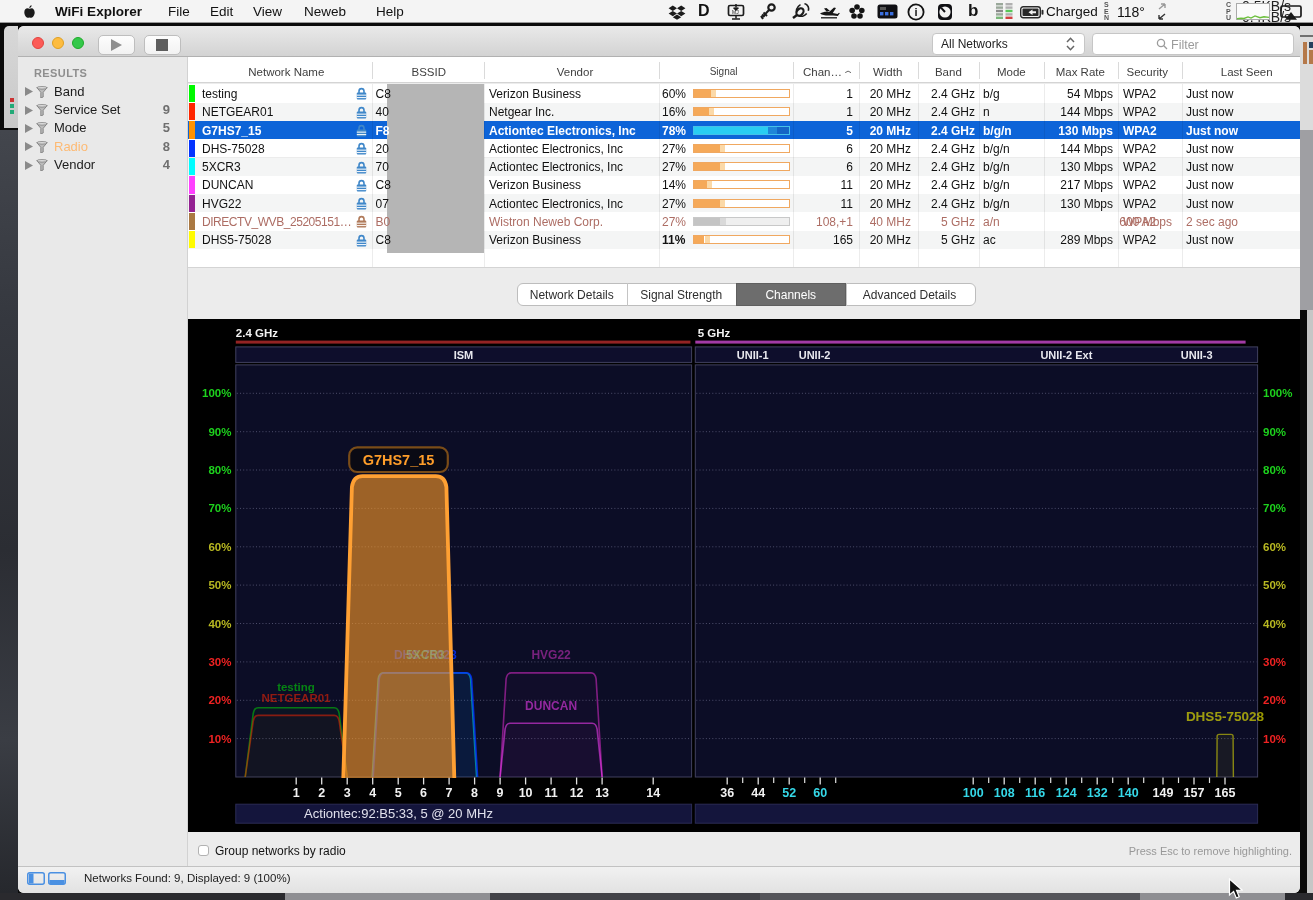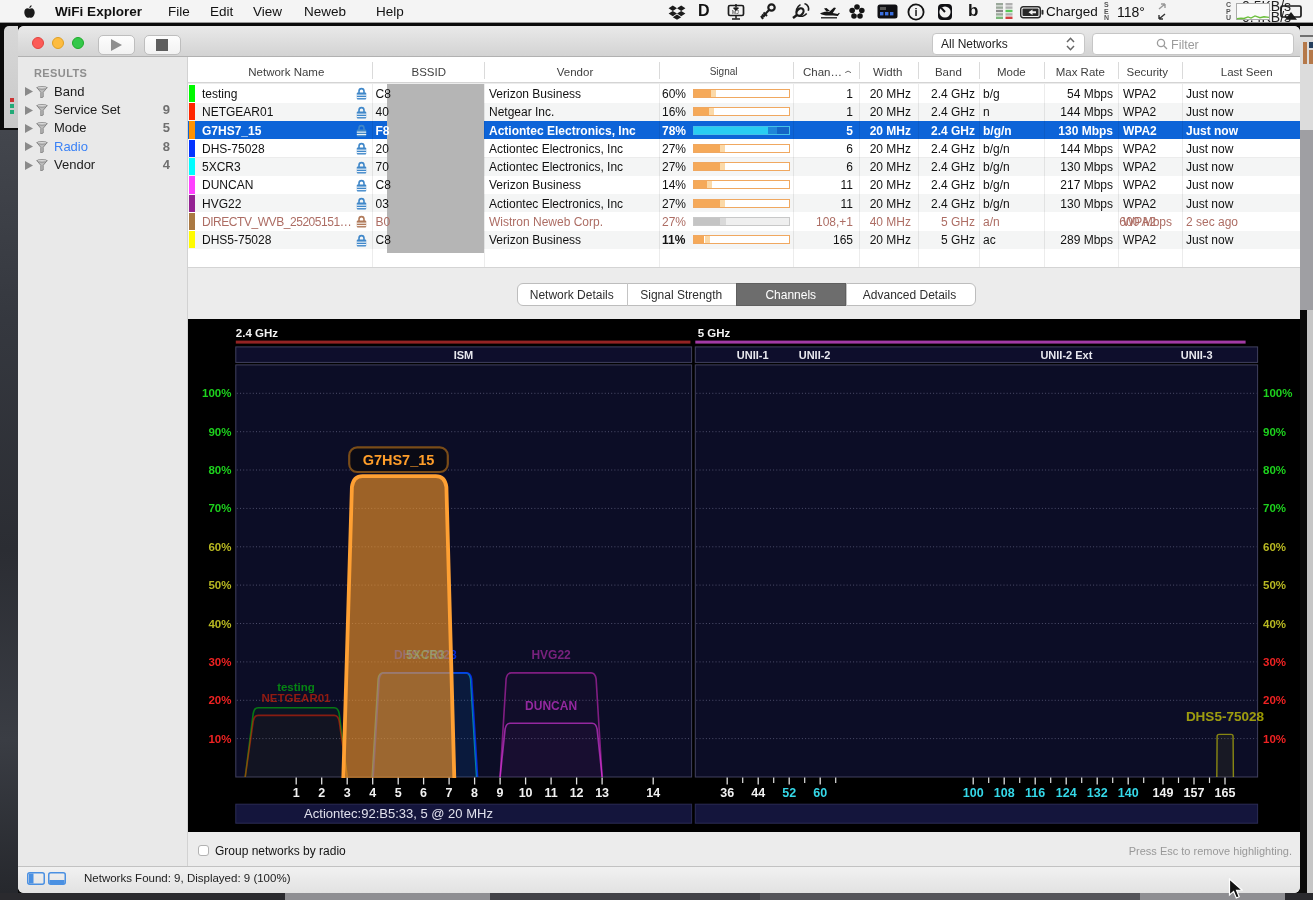--- a/index.html
+++ b/index.html
@@ -185,21 +185,21 @@
     </svg>
 <div class="ab" style="left:54px;top:120.4px;font-size:13px;color:#1c1c1c">Mode</div>
 <div class="ab" style="left:140px;top:120.4px;width:30px;text-align:right;font-size:13px;font-weight:bold;color:#6f6f6f">5</div>
 <svg class="ab" style="left:25px;top:142.3px" width="8" height="9" viewBox="0 0 8 9">
       <path d="M0,0 L8,4.5 L0,9 Z" fill="#8a8a8a"></path>
     </svg>
 <svg class="ab" style="left:36px;top:140.8px" width="12" height="12" viewBox="0 0 12 12">
       <path d="M0.8,1.5 H11.2 L7.2,6.3 V11 L4.8,12 V6.3 Z" fill="#bbb" stroke="#777" stroke-width="0.8"></path>
       <ellipse cx="6" cy="1.8" rx="5.1" ry="1.3" fill="#dcdcdc" stroke="#777" stroke-width="0.7"></ellipse>
     </svg>
-<div class="ab" style="left:54px;top:138.8px;font-size:13px;color:#3b82f6">Radio</div>
+<div class="ab" style="left:54px;top:138.8px;font-size:13px;color:#fdba74">Radio</div>
 <div class="ab" style="left:140px;top:138.8px;width:30px;text-align:right;font-size:13px;font-weight:bold;color:#6f6f6f">8</div>
 <svg class="ab" style="left:25px;top:160.7px" width="8" height="9" viewBox="0 0 8 9">
       <path d="M0,0 L8,4.5 L0,9 Z" fill="#8a8a8a"></path>
     </svg>
 <svg class="ab" style="left:36px;top:159.2px" width="12" height="12" viewBox="0 0 12 12">
       <path d="M0.8,1.5 H11.2 L7.2,6.3 V11 L4.8,12 V6.3 Z" fill="#bbb" stroke="#777" stroke-width="0.8"></path>
       <ellipse cx="6" cy="1.8" rx="5.1" ry="1.3" fill="#dcdcdc" stroke="#777" stroke-width="0.7"></ellipse>
     </svg>
 <div class="ab" style="left:54px;top:157.2px;font-size:13px;color:#1c1c1c">Vendor</div>
 <div class="ab" style="left:140px;top:157.2px;width:30px;text-align:right;font-size:13px;font-weight:bold;color:#6f6f6f">4</div>
@@ -374,21 +374,21 @@
 <div class="ab" style="left:1123px;top:178.4px;font-size:12px;font-weight:normal;color:#111">WPA2</div>
 <div class="ab" style="left:1186px;top:178.4px;font-size:12px;font-weight:normal;color:#111">Just now</div>
 <div class="ab" style="left:188.5px;top:194.6px;width:6px;height:17.3px;background:#942192"></div>
 <div class="ab" style="left:202px;top:196.7px;font-size:12px;font-weight:normal;color:#111;width:153px;overflow:hidden;white-space:nowrap">HVG22</div>
 <svg class="ab" style="left:356px;top:197.1px" width="11" height="13" viewBox="0 0 11 13">
       <path d="M3,6 V4.2 A2.5,2.6 0 0 1 8,4.2 V6" fill="none" stroke="#3f87c9" stroke-width="1.6"></path>
       <rect x="0.8" y="5.6" width="9.4" height="6.9" rx="1" fill="#3f87c9"></rect>
       <rect x="0.8" y="7.6" width="9.4" height="1.1" fill="#fff" opacity="0.9"></rect>
       <rect x="0.8" y="10" width="9.4" height="1.1" fill="#fff" opacity="0.9"></rect>
     </svg>
-<div class="ab" style="left:375.5px;top:196.7px;font-size:12px;font-weight:normal;color:#111">03</div>
+<div class="ab" style="left:375.5px;top:196.7px;font-size:12px;font-weight:normal;color:#111">07</div>
 <div class="ab" style="left:489px;top:196.7px;font-size:12px;font-weight:normal;color:#111">Actiontec Electronics, Inc</div>
 <div class="ab" style="left:662px;top:196.7px;font-size:12px;font-weight:normal;color:#111">27%</div>
 <div class="ab" style="left:693px;top:198.7px;width:97px;height:9px;background:#fff;border:1px solid #f0a860"></div>
 <div class="ab" style="left:694px;top:199.7px;width:25.6px;height:7px;background:#f5a959"></div>
 <div class="ab" style="left:719.6px;top:199.7px;width:5px;height:7px;background:#fbd9a8"></div>
 <div class="ab" style="left:753px;top:196.7px;width:100px;text-align:right;font-size:12px;font-weight:normal;color:#111">11</div>
 <div class="ab" style="left:811px;top:196.7px;width:100px;text-align:right;font-size:12px;font-weight:normal;color:#111">20 MHz</div>
 <div class="ab" style="left:875px;top:196.7px;width:100px;text-align:right;font-size:12px;font-weight:normal;color:#111">2.4 GHz</div>
 <div class="ab" style="left:983px;top:196.7px;font-size:12px;font-weight:normal;color:#111">b/g/n</div>
 <div class="ab" style="left:1013px;top:196.7px;width:100px;text-align:right;font-size:12px;font-weight:normal;color:#111">130 Mbps</div>

